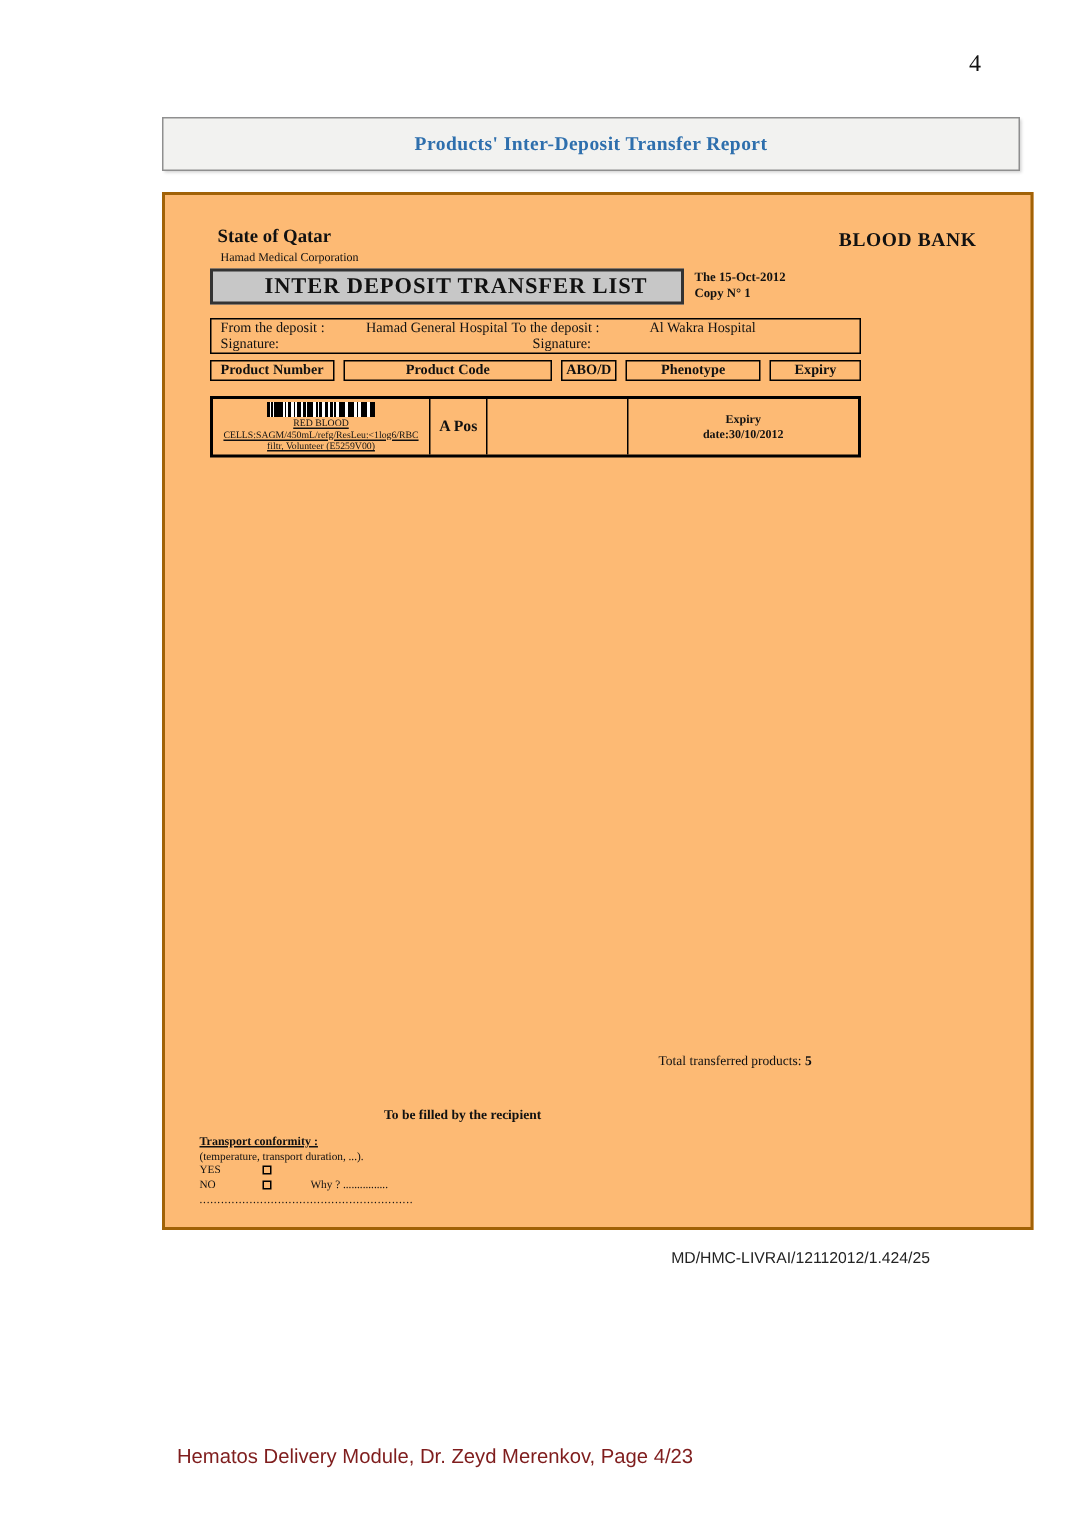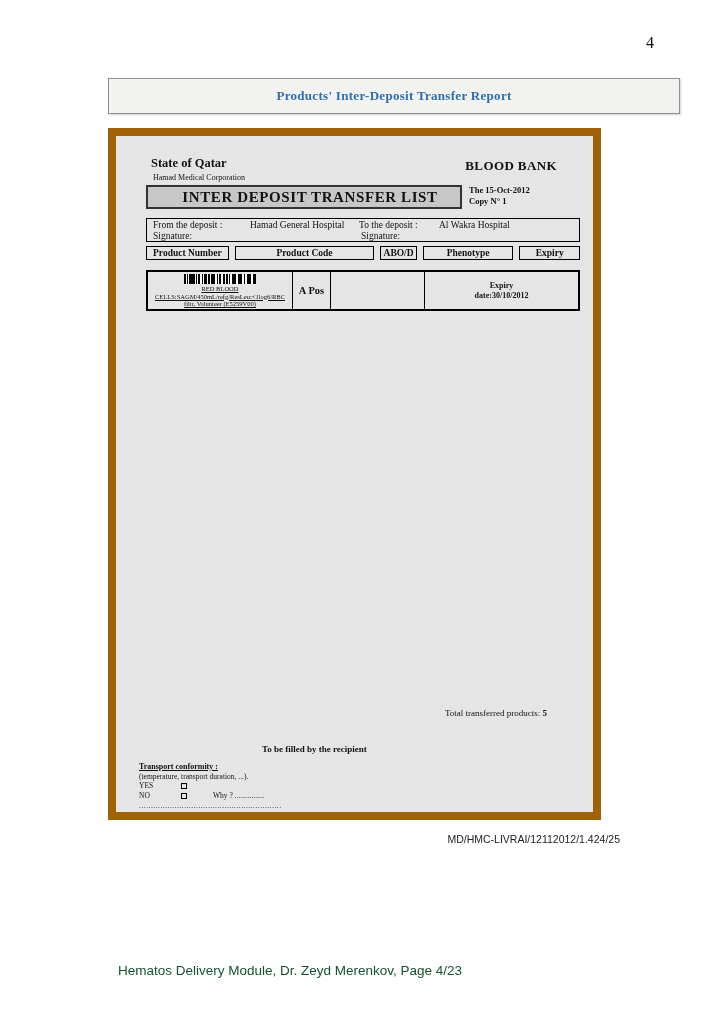--- a/index.html
+++ b/index.html
@@ -13,22 +13,22 @@
 
   .title-bar {
     position:absolute; left:108px; top:78px; width:572px; height:36px;
     background:#f2f2f0; border:1px solid #8f8f8f;
     box-shadow:1px 1px 2px rgba(0,0,0,.18);
     display:flex; align-items:center; justify-content:center;
   }
   .title-bar .title-text { font-size:13px; font-weight:bold; letter-spacing:.3px; }
 
   .report-box {
-    position:absolute; left:108px; top:128px; width:493px; height:692px;
-    border:8px solid #a16207; background:#e5e5e5;
+    position:absolute; left:108px; top:128px; width:581px; height:692px;
+    border:2px solid #a16207; background:#fdba74;
   }
 
   .org-state { position:absolute; left:35px; top:20px; font-size:12.5px; font-weight:bold; }
   .org-corp  { position:absolute; left:37px; top:37px; font-size:8px; }
   .org-dept  { position:absolute; right:36px; top:22px; font-size:13px; font-weight:bold; letter-spacing:.4px; }
 
   .list-title-box {
     position:absolute; left:30px; top:49px; width:316px; height:24px;
     background:#c7c7c7; border:2px solid #333;
     display:flex; align-items:center; justify-content:center;
@@ -37,21 +37,21 @@
 
   .date-block { position:absolute; left:353px; top:49px; font-size:8.5px; font-weight:bold; line-height:10.5px; }
 
   .fromto-box {
     position:absolute; left:30px; top:82px; width:434px; height:24px;
     border:1px solid #000; font-size:9.5px;
   }
   .fromto-box span { position:absolute; white-space:nowrap; }
   .ft-from-label { left:6px;   top:1px; }
   .ft-from-value { left:103px; top:1px; }
-  .ft-to-label   { left:212px; top:1px; }
+  .ft-to-label   { left:200px; top:1px; }
   .ft-to-value   { left:292px; top:1px; }
   .ft-sig1       { left:6px;   top:12px; }
   .ft-sig2       { left:214px; top:12px; }
 
   .thead { position:absolute; left:30px; top:110px; width:434px; display:flex; gap:6px; }
   .thead .hcell {
     border:1px solid #000; font-weight:bold; font-size:9.5px; text-align:center;
     height:14px; line-height:12px; overflow:hidden;
   }
   .hc0{width:86px} .hc1{width:145px} .hc2{width:38px} .hc3{width:94px} .hc4{width:63px}
@@ -94,21 +94,21 @@
   .t-dots { letter-spacing:.5px; }
 
   .footer {
     position:absolute; left:88px; top:833px; width:532px;
     display:flex; justify-content:flex-end;
     font-family:"Liberation Sans", sans-serif; font-size:10.5px; color:#222;
   }
 
   .caption {
     position:absolute; left:0; top:963px; width:580px; text-align:center;
-    font-family:"Liberation Sans", sans-serif; font-size:13.5px; color:#14532d;
+    font-family:"Liberation Sans", sans-serif; font-size:13.5px; color:#7f1d1d;
   }
 </style>
 </head>
 <body>
 
 <div class="page-number">4</div>
 
 <div class="title-bar">
   <span class="title-text" style="color: rgb(46, 111, 173);">Products' Inter-Deposit Transfer Report</span>
 </div>

